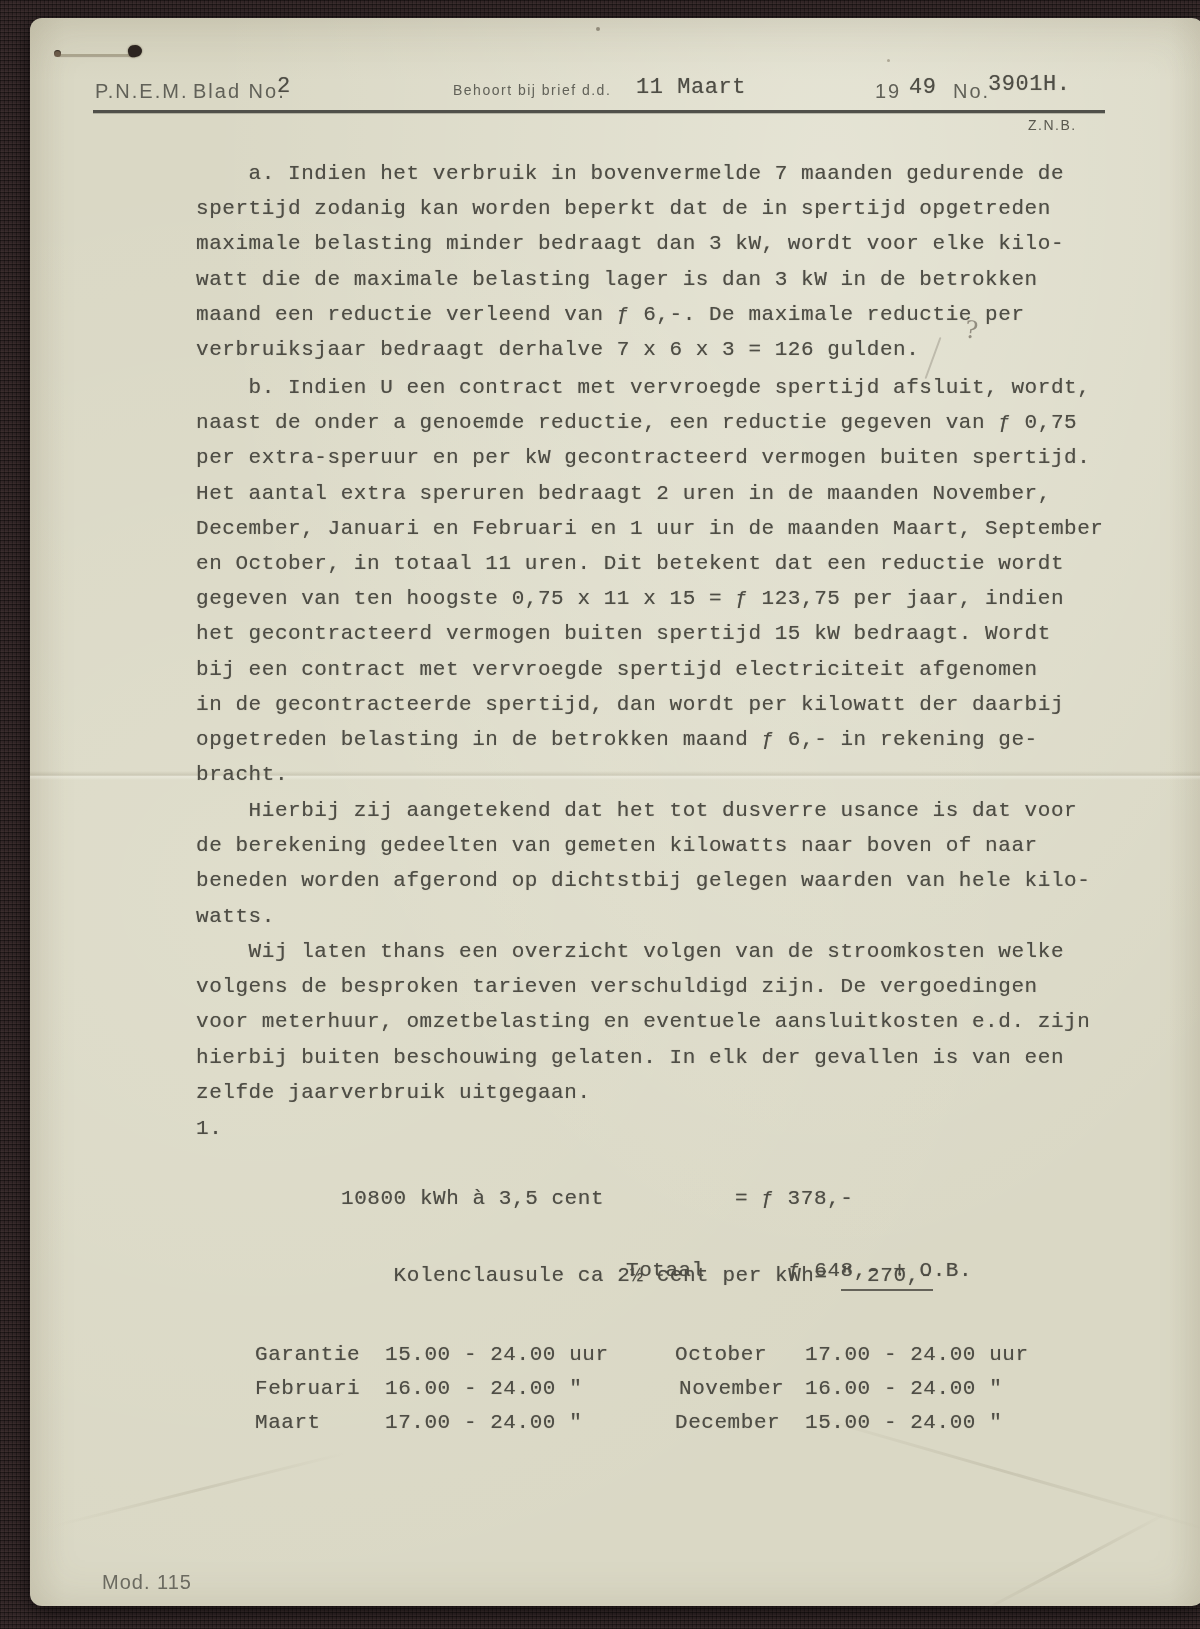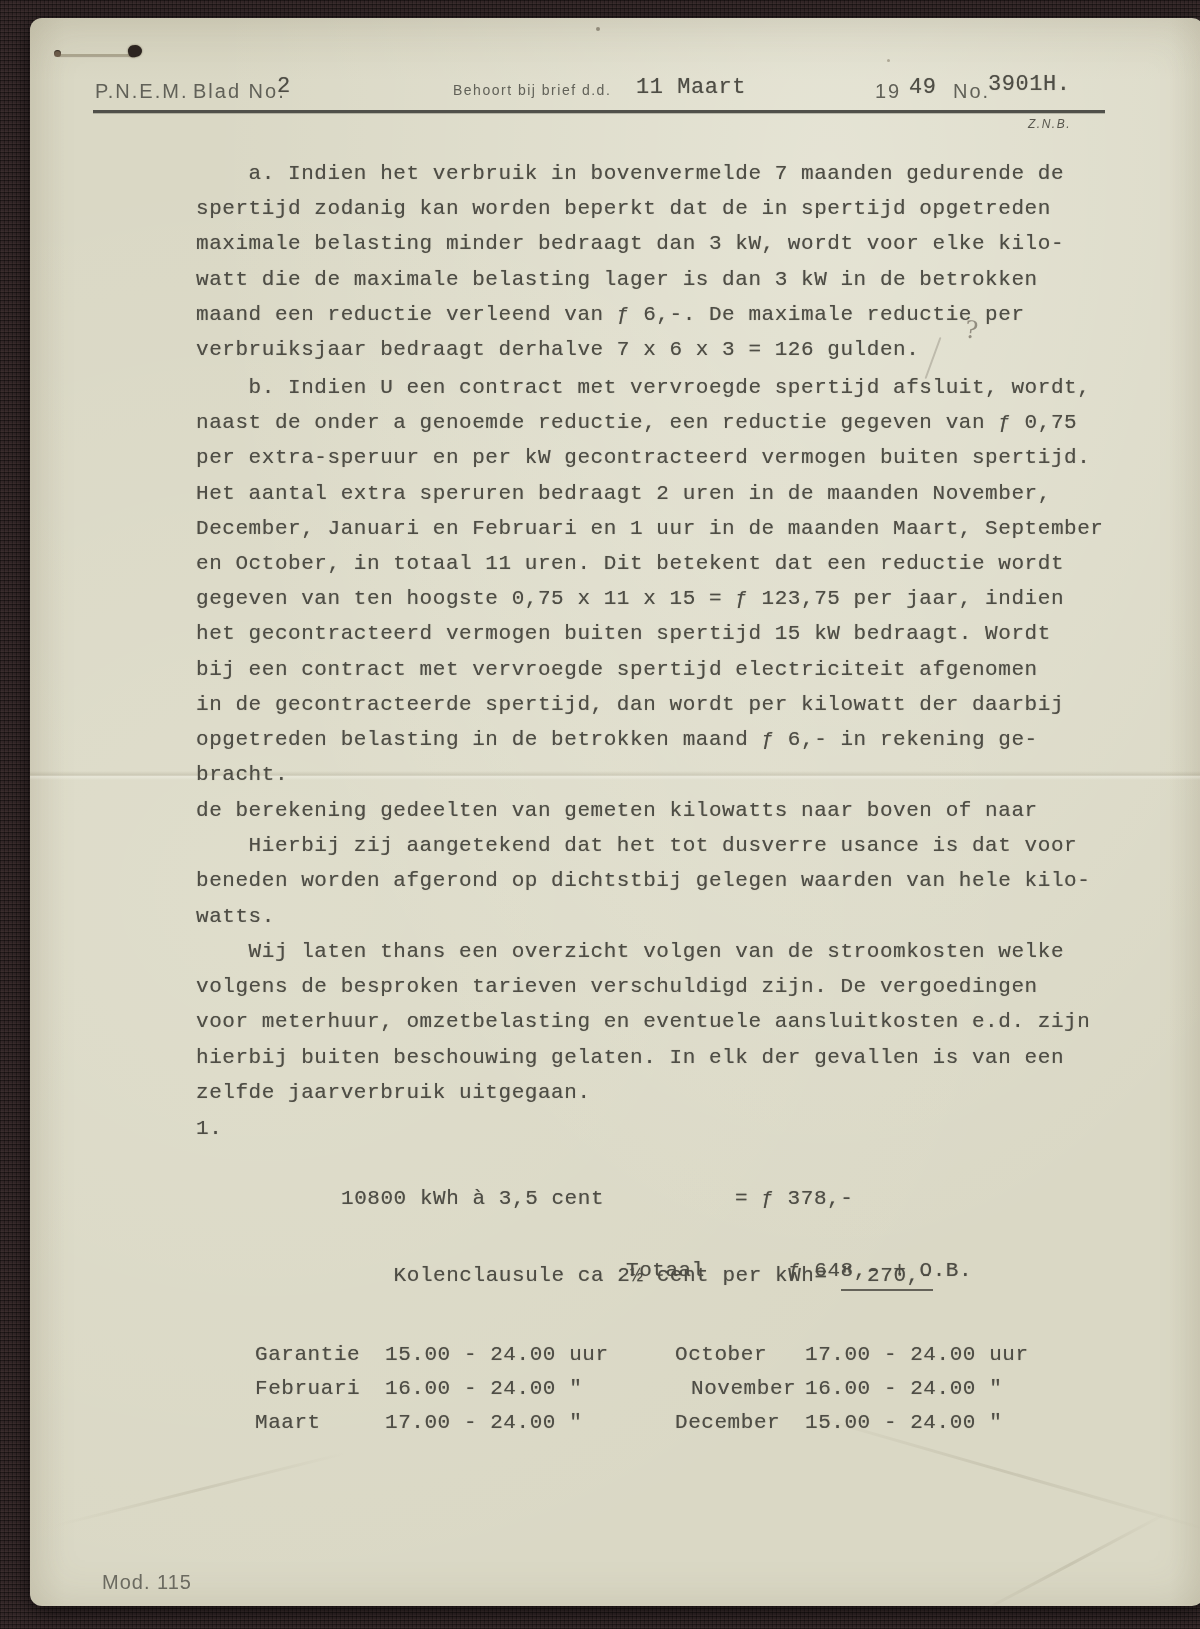--- a/index.html
+++ b/index.html
@@ -25,21 +25,21 @@
   .printed{font-family:"Liberation Sans", sans-serif;color:#616158;}
   .typed{
     font-family:"Liberation Mono","DejaVu Sans Mono", monospace;
     color:#4e4d45;font-size:21px;letter-spacing:0.55px;
     text-shadow:0 0 0.8px rgba(78,77,69,0.55);
   }
   .block{white-space:pre;line-height:35.2px;}
   .hdr-print{font-size:20px;letter-spacing:2px;}
   .hdr-typed{font-size:22px;}
   .rule{background:#50504a;height:3px;box-shadow:0 1px 0 rgba(80,80,70,0.3);}
-  .znb{font-size:12px;letter-spacing:1.5px;color:#59584f;font-style:italic;}
+  .znb{font-size:14px;letter-spacing:1.5px;color:#59584f;}
   .underlined{border-bottom:2px solid rgba(70,69,61,0.85);padding-bottom:1px;}
   .u-val{border-bottom:2px solid rgba(70,69,61,0.8);padding-bottom:2px;}
   .mod{font-size:20px;letter-spacing:1px;color:#6b6a60;text-align:right;}
   .row{position:relative;height:34.2px;}
   
   .staple-line{left:28px;top:36px;width:78px;height:2px;background:rgba(165,158,135,0.9);box-shadow:0 1px 1px rgba(120,110,90,0.5);}
   .hole-s{left:24px;top:32px;width:7px;height:7px;border-radius:50%;background:#6b5b49;box-shadow:inset 0 1px 1px rgba(0,0,0,0.5);}
   .hole-b{left:98px;top:27px;width:14px;height:12px;border-radius:45% 55% 50% 40%;background:#2c2420;transform:rotate(-12deg);box-shadow:0 0 2px rgba(90,80,60,0.8);}
   .speck1{left:566px;top:9px;width:4px;height:4px;border-radius:50%;background:rgba(90,80,65,0.55);}
   .speck2{left:857px;top:41px;width:3px;height:3px;border-radius:50%;background:rgba(110,100,80,0.45);}
@@ -82,21 +82,21 @@
   <div class="abs rule" style="left:63px;top:92px;width:1012px;"></div>
   <span class="abs printed znb" style="left:998px;top:99px;">Z.N.B.</span>
 
   <div class="abs typed block" style="left:166px;top:138px;"><div>    a. Indien het verbruik in bovenvermelde 7 maanden gedurende de</div><div>spertijd zodanig kan worden beperkt dat de in spertijd opgetreden</div><div>maximale belasting minder bedraagt dan 3 kW, wordt voor elke kilo-</div><div>watt die de maximale belasting lager is dan 3 kW in de betrokken</div><div>maand een reductie verleend van ƒ 6,-. De maximale reductie per</div><div>verbruiksjaar bedraagt derhalve 7 x 6 x 3 = 126 gulden.</div></div>
 
   <span class="abs pencil" style="left:935px;top:298px;">?</span>
   <div class="abs pencil-stroke"></div>
 
   <div class="abs typed block" style="left:166px;top:352px;"><div>    b. Indien U een contract met vervroegde spertijd afsluit, wordt,</div><div>naast de onder a genoemde reductie, een reductie gegeven van ƒ 0,75</div><div>per extra-speruur en per kW gecontracteerd vermogen buiten spertijd.</div><div>Het aantal extra speruren bedraagt 2 uren in de maanden November,</div><div>December, Januari en Februari en 1 uur in de maanden Maart, September</div><div>en October, in totaal 11 uren. Dit betekent dat een reductie wordt</div><div>gegeven van ten hoogste 0,75 x 11 x 15 = ƒ 123,75 per jaar, indien</div><div>het gecontracteerd vermogen buiten spertijd 15 kW bedraagt. Wordt</div><div>bij een contract met vervroegde spertijd electriciteit afgenomen</div><div>in de gecontracteerde spertijd, dan wordt per kilowatt der daarbij</div><div>opgetreden belasting in de betrokken maand ƒ 6,- in rekening ge-</div><div>bracht.</div></div>
 
-  <div class="abs typed block" style="left:166px;top:775px;"><div>de berekening gedeelten van gemeten kilowatts naar boven of naar</div><div>    Hierbij zij aangetekend dat het tot dusverre usance is dat voor</div><div>beneden worden afgerond op dichtstbij gelegen waarden van hele kilo-</div><div>watts.</div></div>
+  <div class="abs typed block" style="left:166px;top:775px;"><div>    Hierbij zij aangetekend dat het tot dusverre usance is dat voor</div><div>de berekening gedeelten van gemeten kilowatts naar boven of naar</div><div>beneden worden afgerond op dichtstbij gelegen waarden van hele kilo-</div><div>watts.</div></div>
 
   <div class="abs typed block" style="left:166px;top:916px;"><div>    Wij laten thans een overzicht volgen van de stroomkosten welke</div><div>volgens de besproken tarieven verschuldigd zijn. De vergoedingen</div><div>voor meterhuur, omzetbelasting en eventuele aansluitkosten e.d. zijn</div><div>hierbij buiten beschouwing gelaten. In elk der gevallen is van een</div><div>zelfde jaarverbruik uitgegaan.</div></div>
 
   <div class="abs" style="left:166px;top:1099px;width:760px;height:38px;">
     <span class="abs typed" style="left:0;top:0;">1.</span>
   </div>
 
 
   <div class="abs" style="left:166px;top:1169px;width:900px;height:36px;">
     <span class="abs typed" style="left:145px;top:0;">10800 kWh à 3,5 cent</span>
@@ -116,21 +116,21 @@
   <div class="abs" style="left:225px;top:1325px;width:850px;">
     <div class="row">
       <span class="abs typed" style="left:0;">Garantie</span>
       <span class="abs typed" style="left:130px;">15.00 - 24.00 uur</span>
       <span class="abs typed" style="left:420px;">October</span>
       <span class="abs typed" style="left:550px;">17.00 - 24.00 uur</span>
     </div>
     <div class="row">
       <span class="abs typed" style="left:0;">Februari</span>
       <span class="abs typed" style="left:130px;">16.00 - 24.00  "</span>
-      <span class="abs typed" style="left:436px;">November</span>
+      <span class="abs typed" style="left:424px;">November</span>
       <span class="abs typed" style="left:550px;">16.00 - 24.00  "</span>
     </div>
     <div class="row">
       <span class="abs typed" style="left:0;">Maart</span>
       <span class="abs typed" style="left:130px;">17.00 - 24.00  "</span>
       <span class="abs typed" style="left:420px;">December</span>
       <span class="abs typed" style="left:550px;">15.00 - 24.00  "</span>
     </div>
   </div>
 

